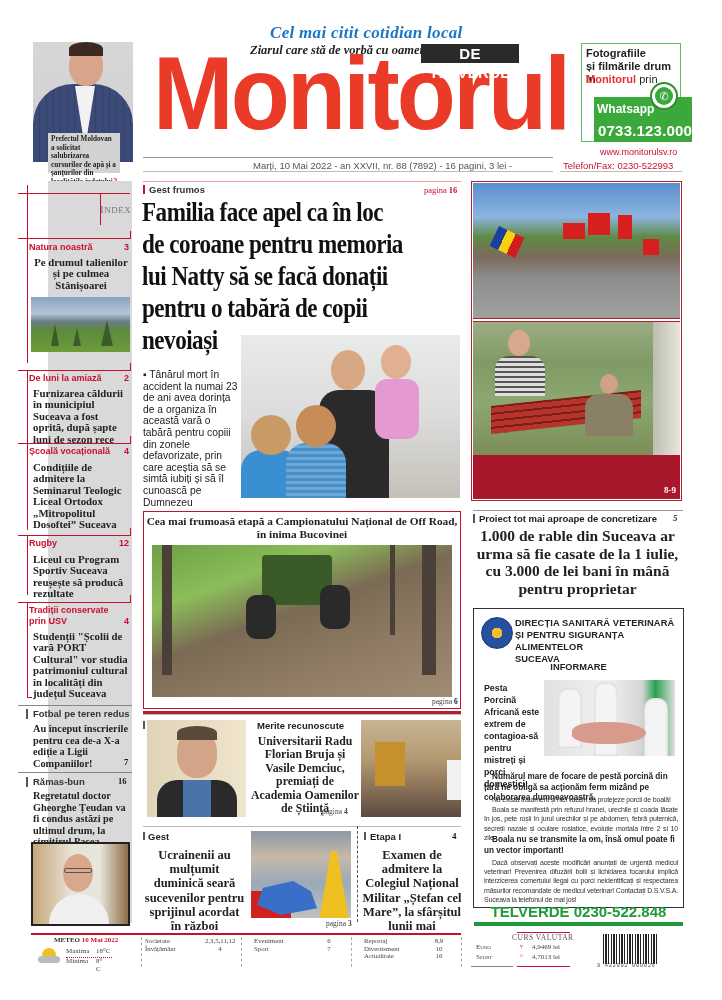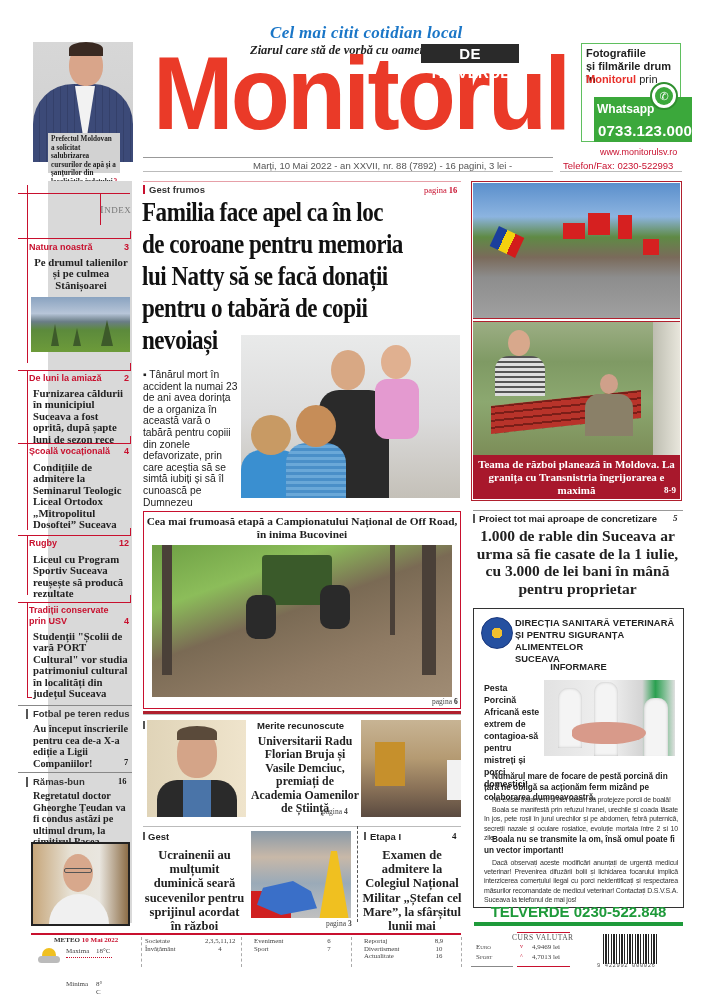--- a/index.html
+++ b/index.html
@@ -318,21 +318,20 @@
 <div class="abs" id="rp-sep"></div>
 <div class="abs" id="rp-photo2">
   <div class="tree"></div>
   <div class="man1b"></div>
   <div class="man1"></div>
   <div class="bench1"></div>
   <div class="man2b"></div>
   <div class="man2"></div>
 </div>
 <div class="abs" id="rp-caption">
-  <span>Teama de război planează în Moldova. La granița cu Transnistria îngrijorarea e maximă</span>
   <span class="pg">8-9</span>
 </div>
 
 <div class="abs" id="or-frame"></div>
 <div class="abs" id="or-title">Cea mai frumoasă etapă a Campionatului Național de Off Road, în inima Bucovinei</div>
 <div class="abs" id="or-photo">
   <div class="trunk" style="left:10px;top:0"></div>
   <div class="trunk" style="left:270px;top:0;width:14px"></div>
   <div class="trunk" style="left:238px;top:0;width:5px;height:90px"></div>
   <div class="truck"></div>
@@ -404,21 +403,21 @@
 <div class="abs" id="ad-greenbar"></div>
 
 <div class="abs" id="foot-red"></div>
 <div class="abs" id="meteo"><span>METEO</span> <span class="d">10 Mai 2022</span></div>
 <div class="abs" id="meteo-icon">
     <div class="sun"></div>
     <div class="cloud"></div>
   </div>
 <div class="meteo-row" style="top:947px"><span>Maxima</span><span class="v">18°C</span></div>
 <div class="abs" id="meteo-dot"></div>
-<div class="meteo-row" style="top:980px"><span>Minima</span><span class="v">8° C</span></div>
+<div class="meteo-row" style="top:957px"><span>Minima</span><span class="v">8° C</span></div>
 
 <div class="foot-sep" style="left:141px"></div>
 <div class="foot-col" style="left:145px">
   <div class="row"><span>Societate</span><span class="pg">2,3,5,11,12</span></div>
   <div class="row"><span>Învățământ</span><span class="pg">4</span></div>
 </div>
 <div class="foot-sep" style="left:241px"></div>
 <div class="foot-col" style="left:254px">
   <div class="row"><span>Eveniment</span><span class="pg">6</span></div>
   <div class="row"><span>Sport</span><span class="pg">7</span></div>

